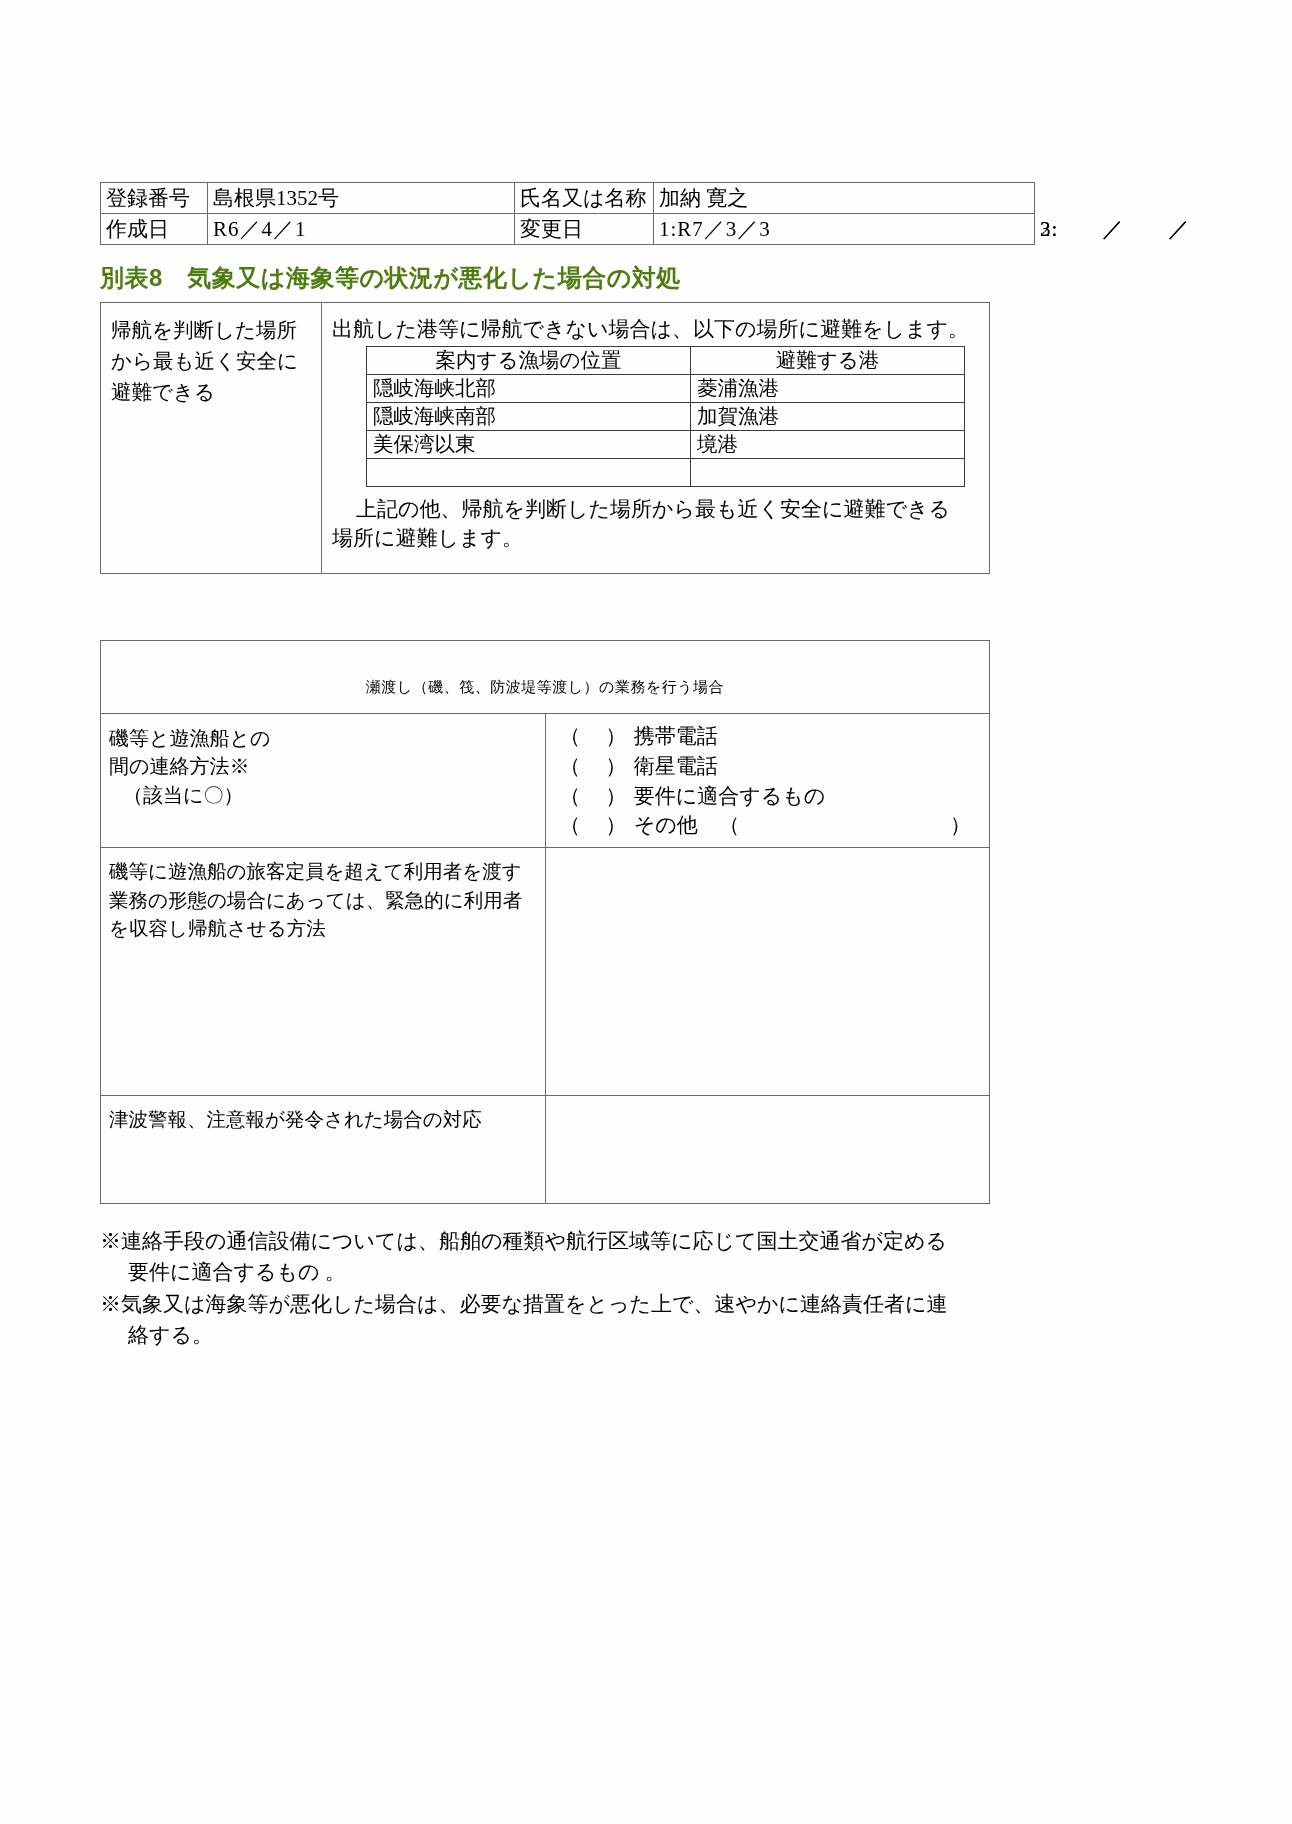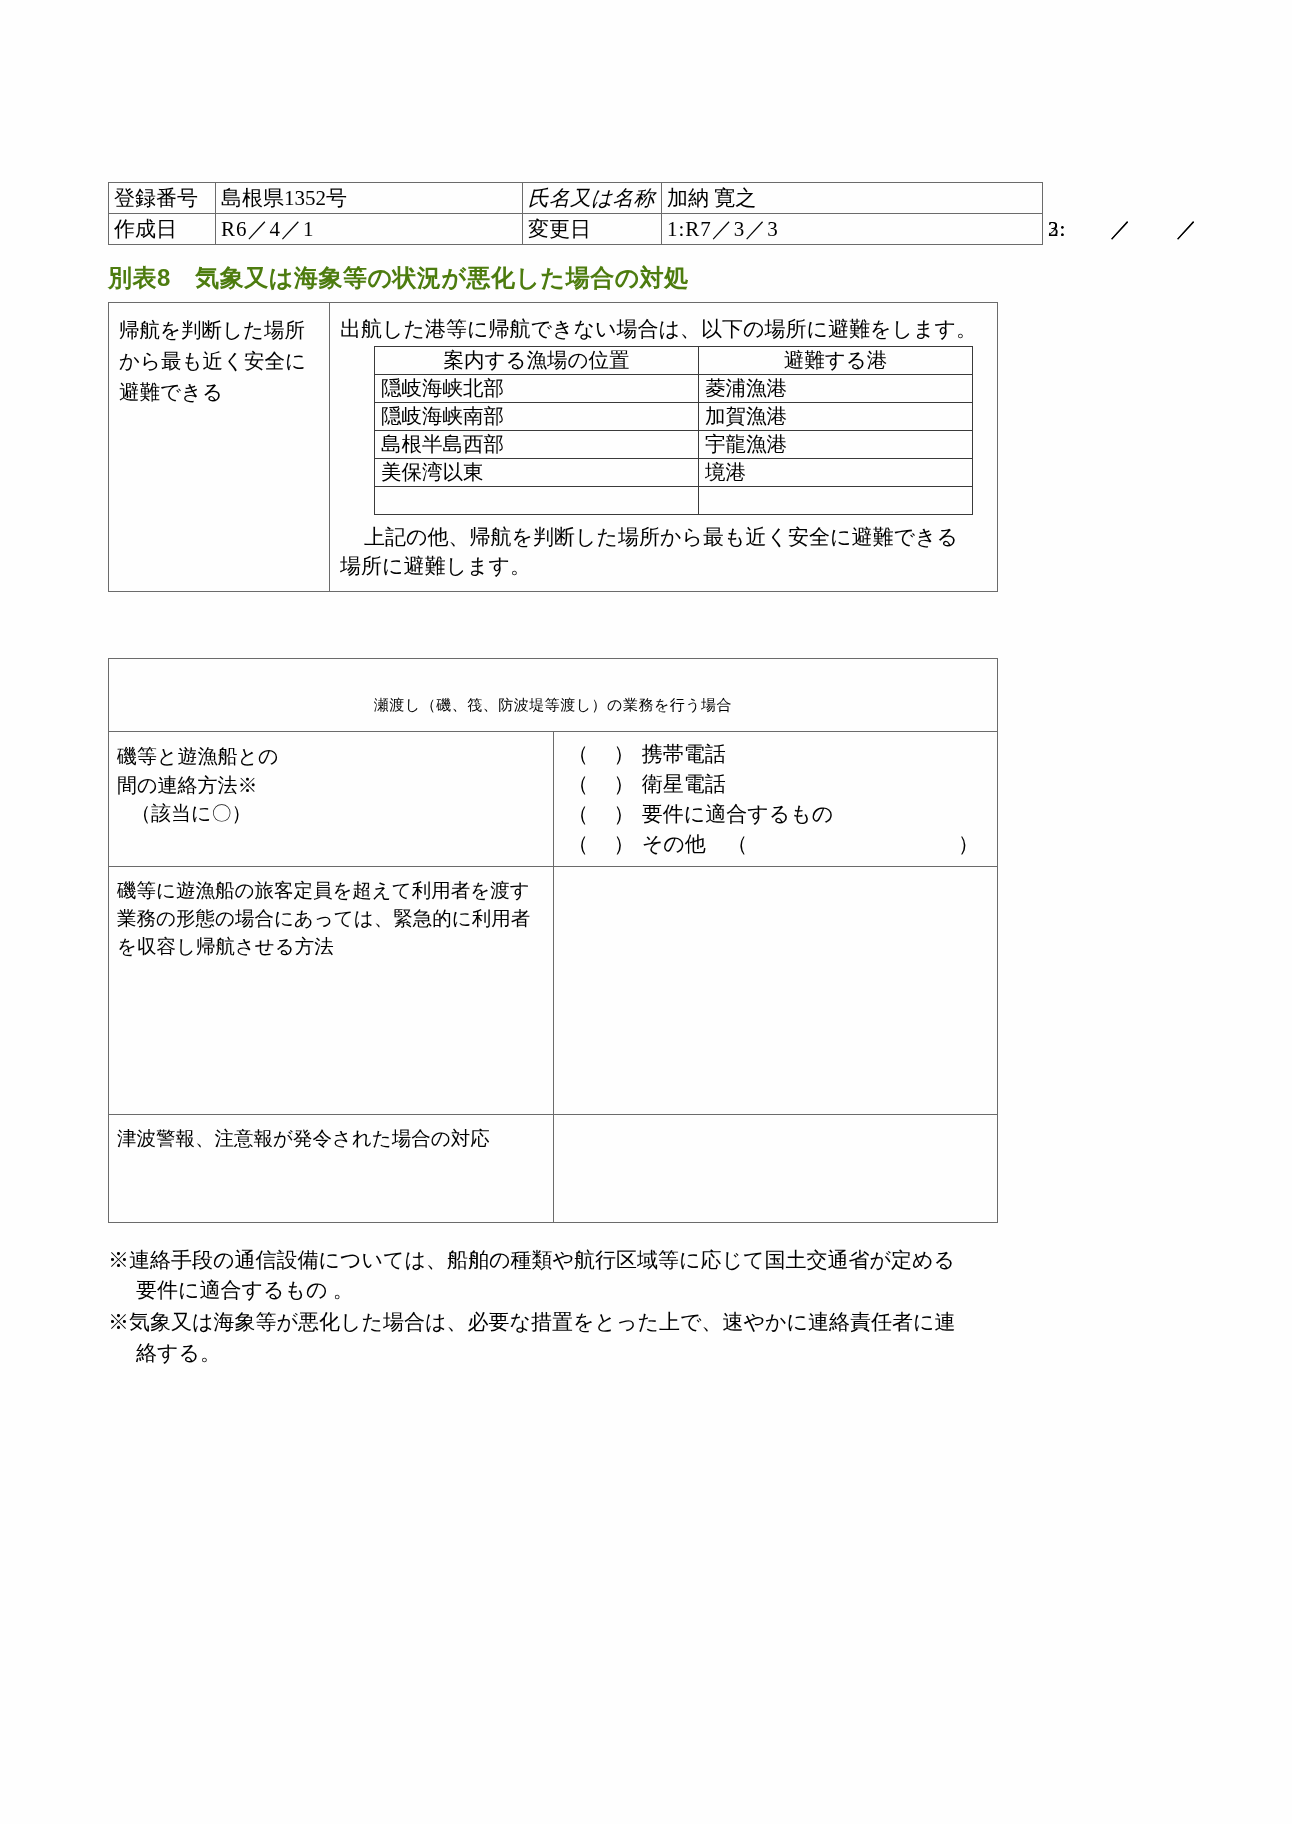--- a/index.html
+++ b/index.html
@@ -22,21 +22,21 @@
   .sheet {
     position: absolute;
     left: 0;
     top: 0;
     width: 1292px;
     height: 1824px;
     background: #fefefe;
   }
   .content {
     position: absolute;
-    left: 108px;
+    left: 100px;
     top: 182px;
     width: 890px;
   }
 
   
   table {
     border-collapse: collapse;
     table-layout: fixed;
     width: 100%;
     font-size: 20.5px;
@@ -55,21 +55,21 @@
   .meta-table td {
     height: 30px;
     padding: 0 5px;
     white-space: nowrap;
     vertical-align: middle;
     line-height: 30px;
     font-size: 21px;
   }
   .meta-table .lbl { width: 96px; }
   .meta-table .v-reg { width: 296px; }
-  .meta-table .lbl2 { width: 128px; font-style: italic; }
+  .meta-table .lbl2 { width: 128px; }
   .meta-table .v-name { width: 370px; }
   .meta-row2 .c-made-lbl { width: 74px; }
   .meta-row2 .c-made-val { width: 174px; }
   .meta-row2 .c-chg-lbl { width: 90px; }
   .meta-row2 .c-chg1 { width: 180px; }
   .meta-row2 .c-chg2 { width: 190px; border-left: 1.6px dashed #555; }
   .meta-row2 .c-chg3 { width: 182px; border-left: 1.6px dashed #555; }
   .slashed { letter-spacing: 1px; }
 
   
@@ -213,24 +213,20 @@
                     <td class="head col-a">案内する漁場の位置</td>
                     <td class="head">避難する港</td>
                   </tr>
                   <tr>
                     <td class="col-a">隠岐海峡北部</td>
                     <td>菱浦漁港</td>
                   </tr>
                   <tr>
                     <td class="col-a">隠岐海峡南部</td>
                     <td>加賀漁港</td>
-                  </tr>
-                  <tr>
-                    <td class="col-a">島根半島西部</td>
-                    <td>宇龍漁港</td>
                   </tr>
                   <tr>
                     <td class="col-a">美保湾以東</td>
                     <td>境港</td>
                   </tr>
                   <tr>
                     <td class="col-a">&nbsp;</td>
                     <td>&nbsp;</td>
                   </tr>
                 </tbody>

